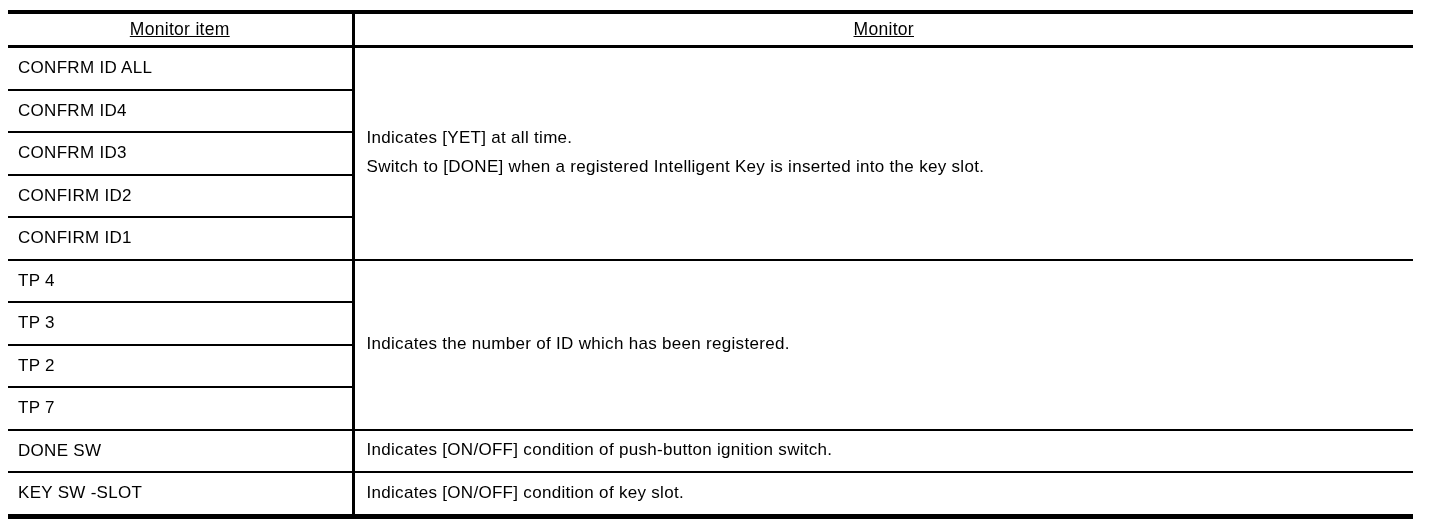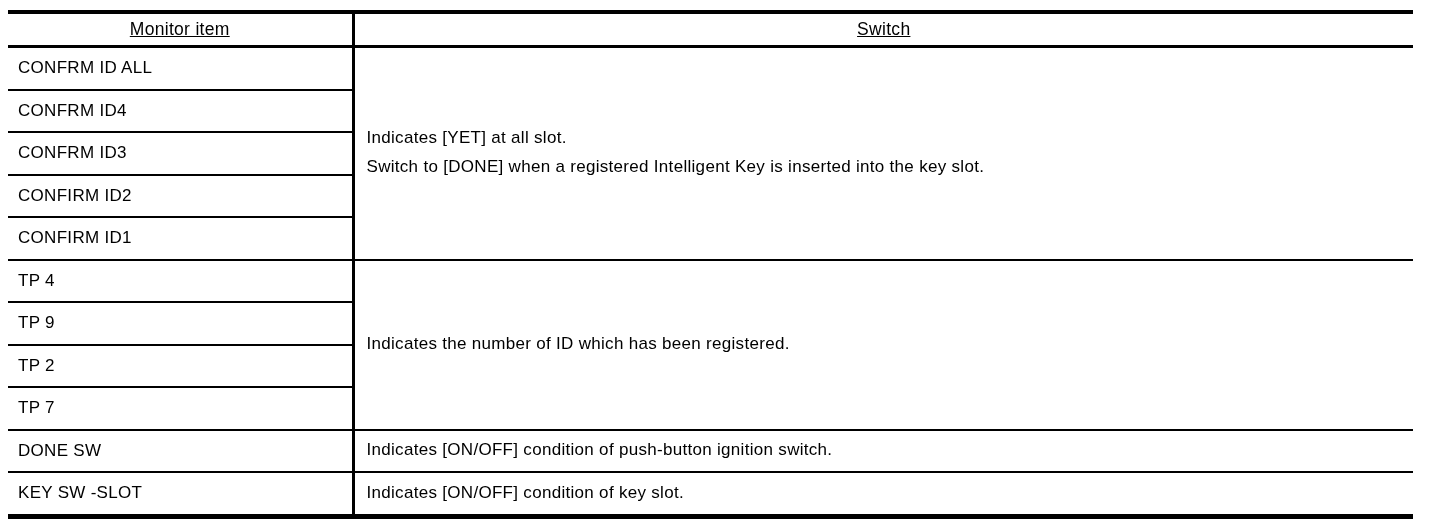--- a/index.html
+++ b/index.html
@@ -62,29 +62,29 @@
 
 <div class="page">
   <table class="doc-table">
     <colgroup>
       <col style="width:345px">
       <col style="width:1060px">
     </colgroup>
     <thead>
       <tr>
         <th class="col-monitor">Monitor item</th>
-        <th class="col-content">Switch</th>
+        <th class="col-content">Monitor</th>
       </tr>
     </thead>
     <tbody>
 
       <tr>
         <td class="monitor-cell">CONFRM ID ALL</td>
         <td class="content-cell" rowspan="5">
-          <div>Indicates [YET] at all slot.</div>
+          <div>Indicates [YET] at all time.</div>
           <div>Switch to [DONE] when a registered Intelligent Key is inserted into the key slot.</div>
         </td>
       </tr>
       <tr>
         <td class="monitor-cell">CONFRM ID4</td>
       </tr>
       <tr>
         <td class="monitor-cell">CONFRM ID3</td>
       </tr>
       <tr>
@@ -94,21 +94,21 @@
         <td class="monitor-cell">CONFIRM ID1</td>
       </tr>
 
       <tr>
         <td class="monitor-cell">TP 4</td>
         <td class="content-cell" rowspan="4">
           <div>Indicates the number of ID which has been registered.</div>
         </td>
       </tr>
       <tr>
-        <td class="monitor-cell">TP 9</td>
+        <td class="monitor-cell">TP 3</td>
       </tr>
       <tr>
         <td class="monitor-cell">TP 2</td>
       </tr>
       <tr>
         <td class="monitor-cell">TP 7</td>
       </tr>
 
       <tr>
         <td class="monitor-cell">DONE SW</td>

